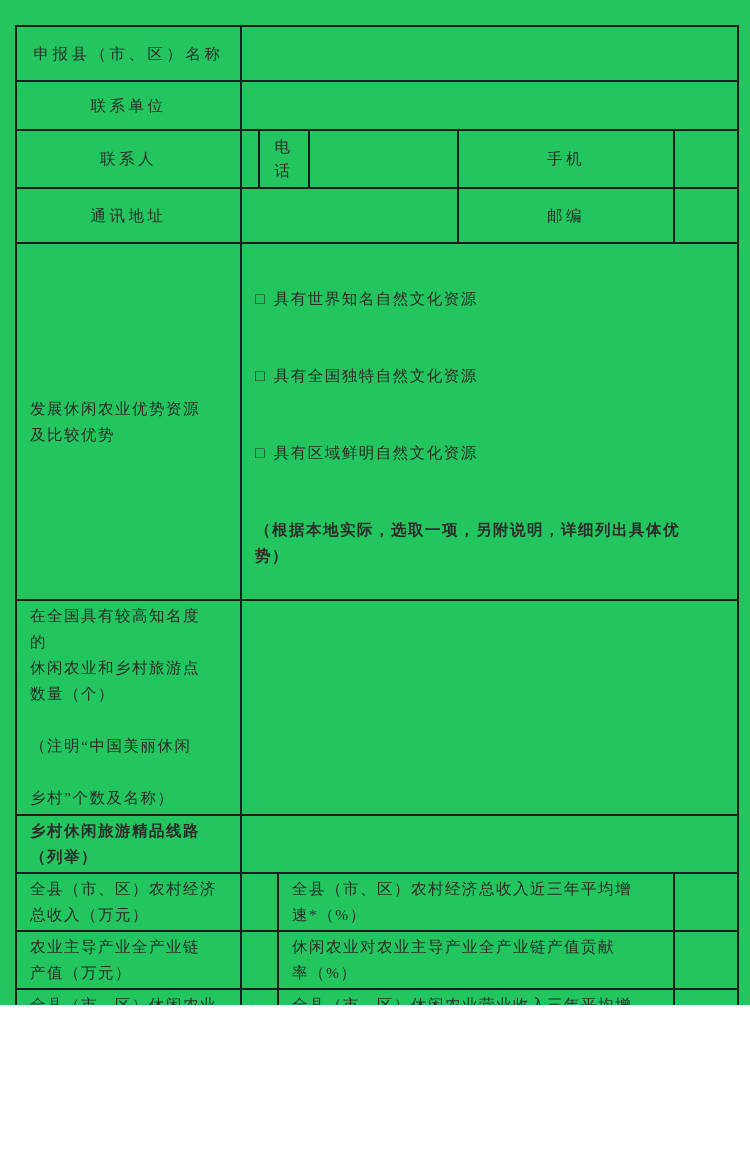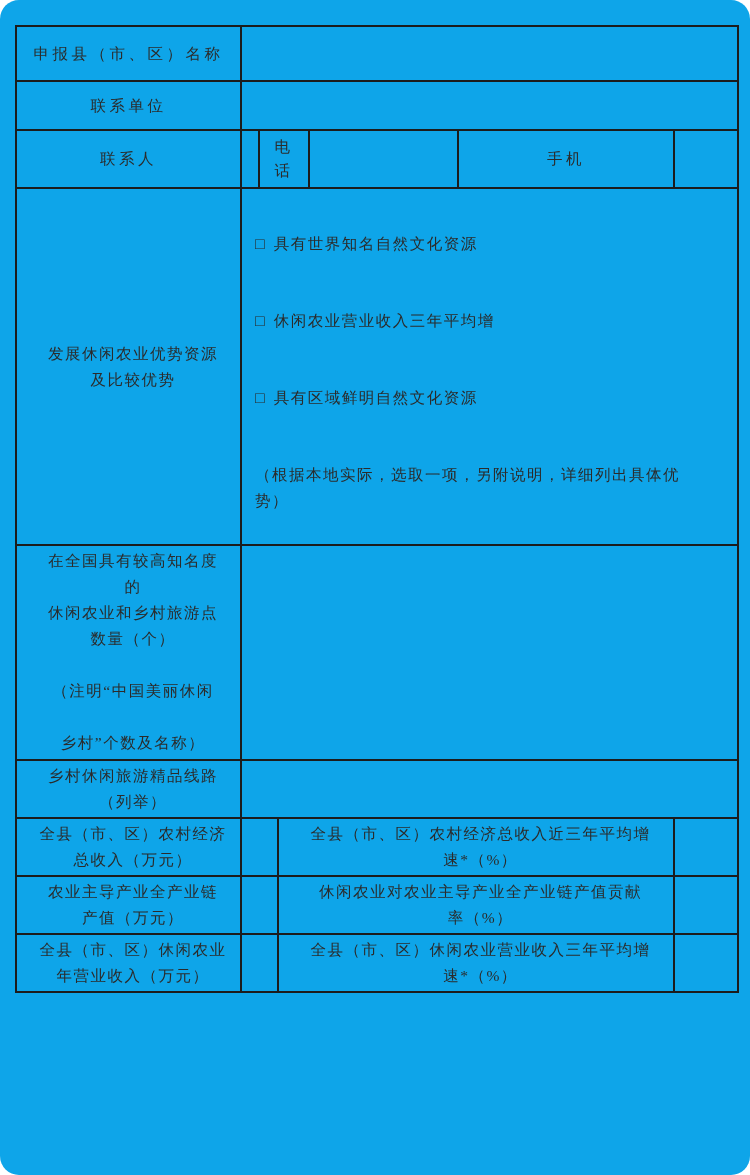--- a/index.html
+++ b/index.html
@@ -5,25 +5,24 @@
   html, body {
     margin: 0;
     padding: 0;
     background: #ffffff;
     width: 750px;
     font-family: "Liberation Serif", "DejaVu Serif", serif;
     color: #2b2b2b;
   }
   .page {
     width: 750px;
-    height: 1175px;
-    background: #0ea5e9;
+    height: 1005px;
+    background: #22c55e;
     position: relative;
     overflow: hidden;
-    border-radius: 19px;
   }
   table.form {
     border-collapse: collapse;
     table-layout: fixed;
     width: 722px;
     margin: 25px 0 0 15px;
   }
   td {
     border: 2px solid #1c1c1c;
     font-size: 15.5px;
@@ -35,49 +34,49 @@
     box-sizing: border-box;
   }
   
   td.lc {
     text-align: center;
     letter-spacing: 3.5px;
     padding: 2px 2px;
   }
   
   td.ll {
-    text-align: center;
+    text-align: left;
     letter-spacing: 1.5px;
     padding: 2px 4px 2px 13px;
   }
   td.top { vertical-align: top; }
   td.input { padding: 0; }
   
   td.adv {
     vertical-align: top;
     padding: 16px 18px 4px 13px;
     letter-spacing: 1.5px;
     text-align: left;
     margin-top: 12px;
   }
   .opt { margin: 0 0 25px 0; white-space: nowrap; }
   .cb {
     display: inline-block;
     letter-spacing: 0;
     margin-right: 9px;
     font-size: 16px;
   }
-  .note { white-space: pre-line; }
+  .note { white-space: pre-line; font-weight: bold; }
   .phone-vert { letter-spacing: 0; line-height: 24px; }
   
   tr.h55  { height: 55px; }
   tr.h49  { height: 49px; padding-left: 9px; }
   tr.h58  { height: 58px; }
   tr.h57  { height: 57px; margin-top: 44px; }
-  tr.h50  { height: 50px; }
+  tr.h50  { height: 50px; font-weight: bold; }
   tr.h56  { height: 56px; }
   tr.h215 { height: 215px; }
 </style>
 </head>
 <body>
 
 <div class="page">
   <table class="form">
     <colgroup>
       <col style="width:225px">
@@ -103,30 +102,36 @@
     <tr class="h58">
       <td class="lc">联系人</td>
       <td class="input"></td>
       <td class="lc phone-vert" colspan="2">电
 话</td>
       <td class="input"></td>
       <td class="lc">手机</td>
       <td class="input"></td>
     </tr>
 
+    <tr class="h55">
+      <td class="lc">通讯地址</td>
+      <td class="input" colspan="4"></td>
+      <td class="lc">邮编</td>
+      <td class="input"></td>
+    </tr>
 
     <tr class="h215">
       <td class="ll">发展休闲农业优势资源
 及比较优势</td>
       <td class="adv" colspan="6">
         <div class="opt">
           <span class="cb">□</span><span>具有世界知名自然文化资源</span>
         </div>
         <div class="opt">
-          <span class="cb">□</span><span>休闲农业营业收入三年平均增</span>
+          <span class="cb">□</span><span>具有全国独特自然文化资源</span>
         </div>
         <div class="opt">
           <span class="cb">□</span><span>具有区域鲜明自然文化资源</span>
         </div>
         <div class="note">（根据本地实际，选取一项，另附说明，详细列出具体优
 势）</div>
       </td>
     </tr>
 
 

